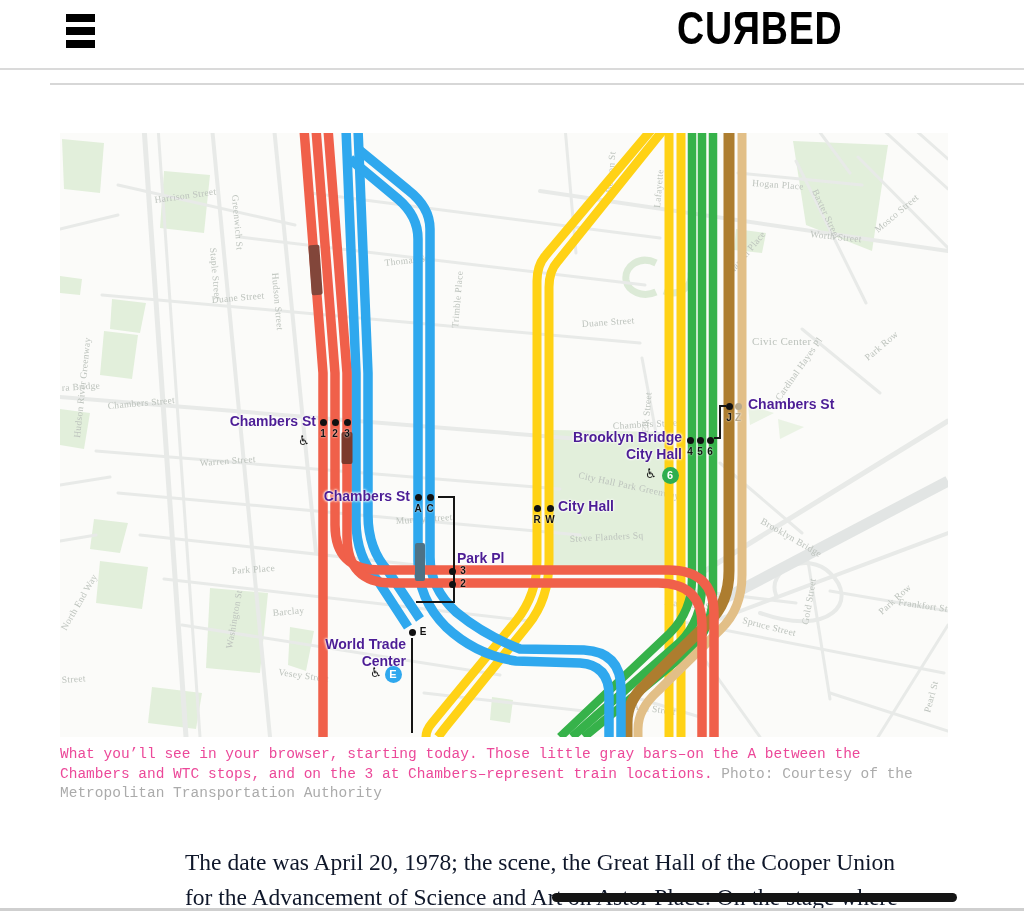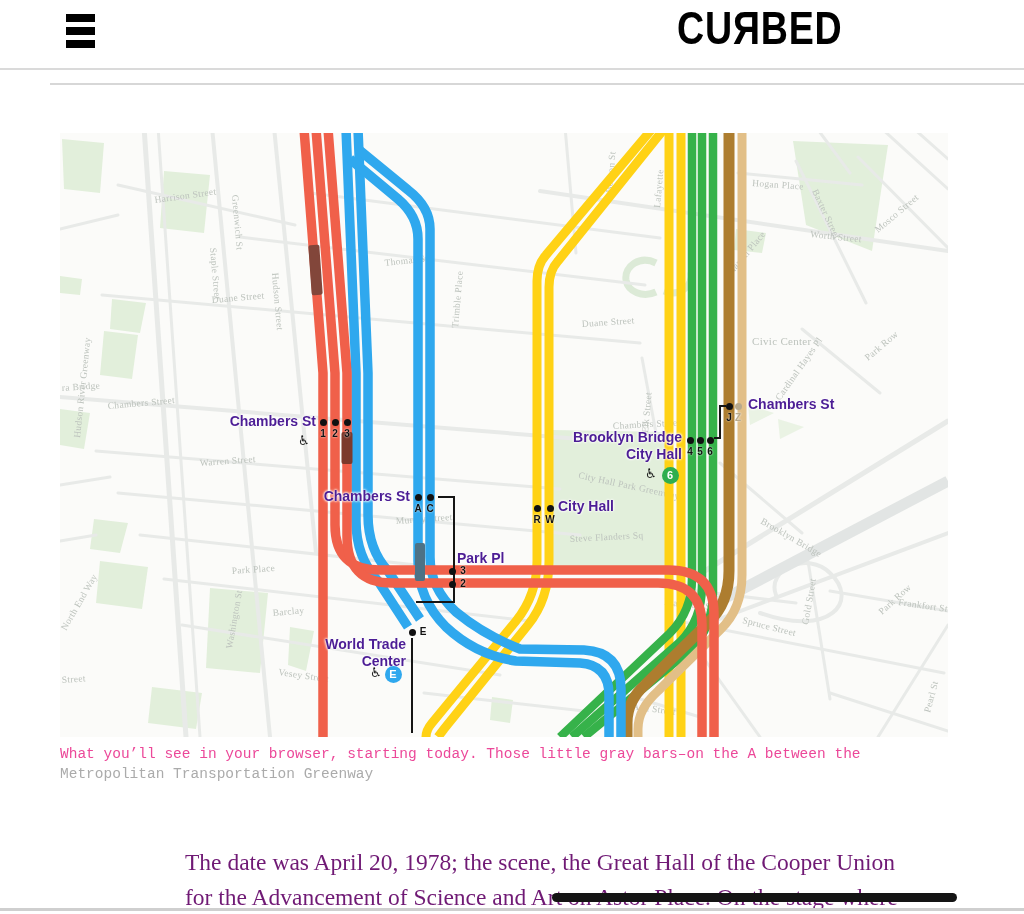--- a/index.html
+++ b/index.html
@@ -28,21 +28,21 @@
             font-weight:700;font-size:11px;line-height:17px;text-align:center;}
   
   .caption{position:absolute;left:60px;top:745px;width:900px;
            font-family:"Liberation Mono","DejaVu Sans Mono",monospace;
            font-size:14.5px;line-height:19.5px;}
   .cap-dark{color:#ec4899;}
   .cap-gray{color:#ababab;}
   
   .article{position:absolute;left:185px;top:845px;width:780px;
            font-family:"Liberation Serif","DejaVu Serif",serif;
-           font-size:23.5px;line-height:35px;color:#701a75;}
+           font-size:23.5px;line-height:35px;color:#0f172a;}
   .link-bar{position:absolute;left:552px;top:893px;width:405px;height:9px;
             border-radius:5px;background:#141414;cursor:pointer;}
   .bottom-rule{position:absolute;left:0;top:908px;width:1024px;height:2.5px;background:#cfcfcf;}
 </style>
 </head>
 <body>
 
 <div class="page">
 
   <div class="hamburger">
@@ -260,21 +260,22 @@
       <div class="st-dot" style="left: 665.5px; top: 269.5px;"></div>
       <div class="st-dot" style="left: 674.5px; top: 269.5px; background: rgb(184, 169, 140);"></div>
       <div class="st-bullet" style="left: 662px; top: 279px;">J</div>
       <div class="st-bullet" style="left: 671px; top: 279px; color: rgb(184, 169, 140);">Z</div>
       <div class="st-badge" style="left: 601.5px; top: 333.5px; background: rgb(46, 174, 79);">6</div>
       <div class="st-badge" style="left: 324.5px; top: 532.5px; background: rgb(47, 168, 238);">E</div>
     </div>
 
   <div class="caption">
     <div class="cap-line"><span class="cap-dark">What you’ll see in your browser, starting today. Those little gray bars–on the A between the</span></div>
-    <div class="cap-line"><span class="cap-gray">Metropolitan Transportation Greenway</span></div>
+    <div class="cap-line"><span class="cap-dark">Chambers and WTC stops, and on the 3 at Chambers–represent train locations. </span><span class="cap-gray">Photo: Courtesy of the</span></div>
+    <div class="cap-line"><span class="cap-gray">Metropolitan Transportation Authority</span></div>
   </div>
 
   <div class="article">
     <div class="art-line">The date was April 20, 1978; the scene, the Great Hall of the Cooper Union</div>
     <div class="art-line">for the Advancement of Science and Art on Astor Place. On the stage where</div>
   </div>
   <div class="link-bar"></div>
   <div class="bottom-rule"></div>
 
 </div>

